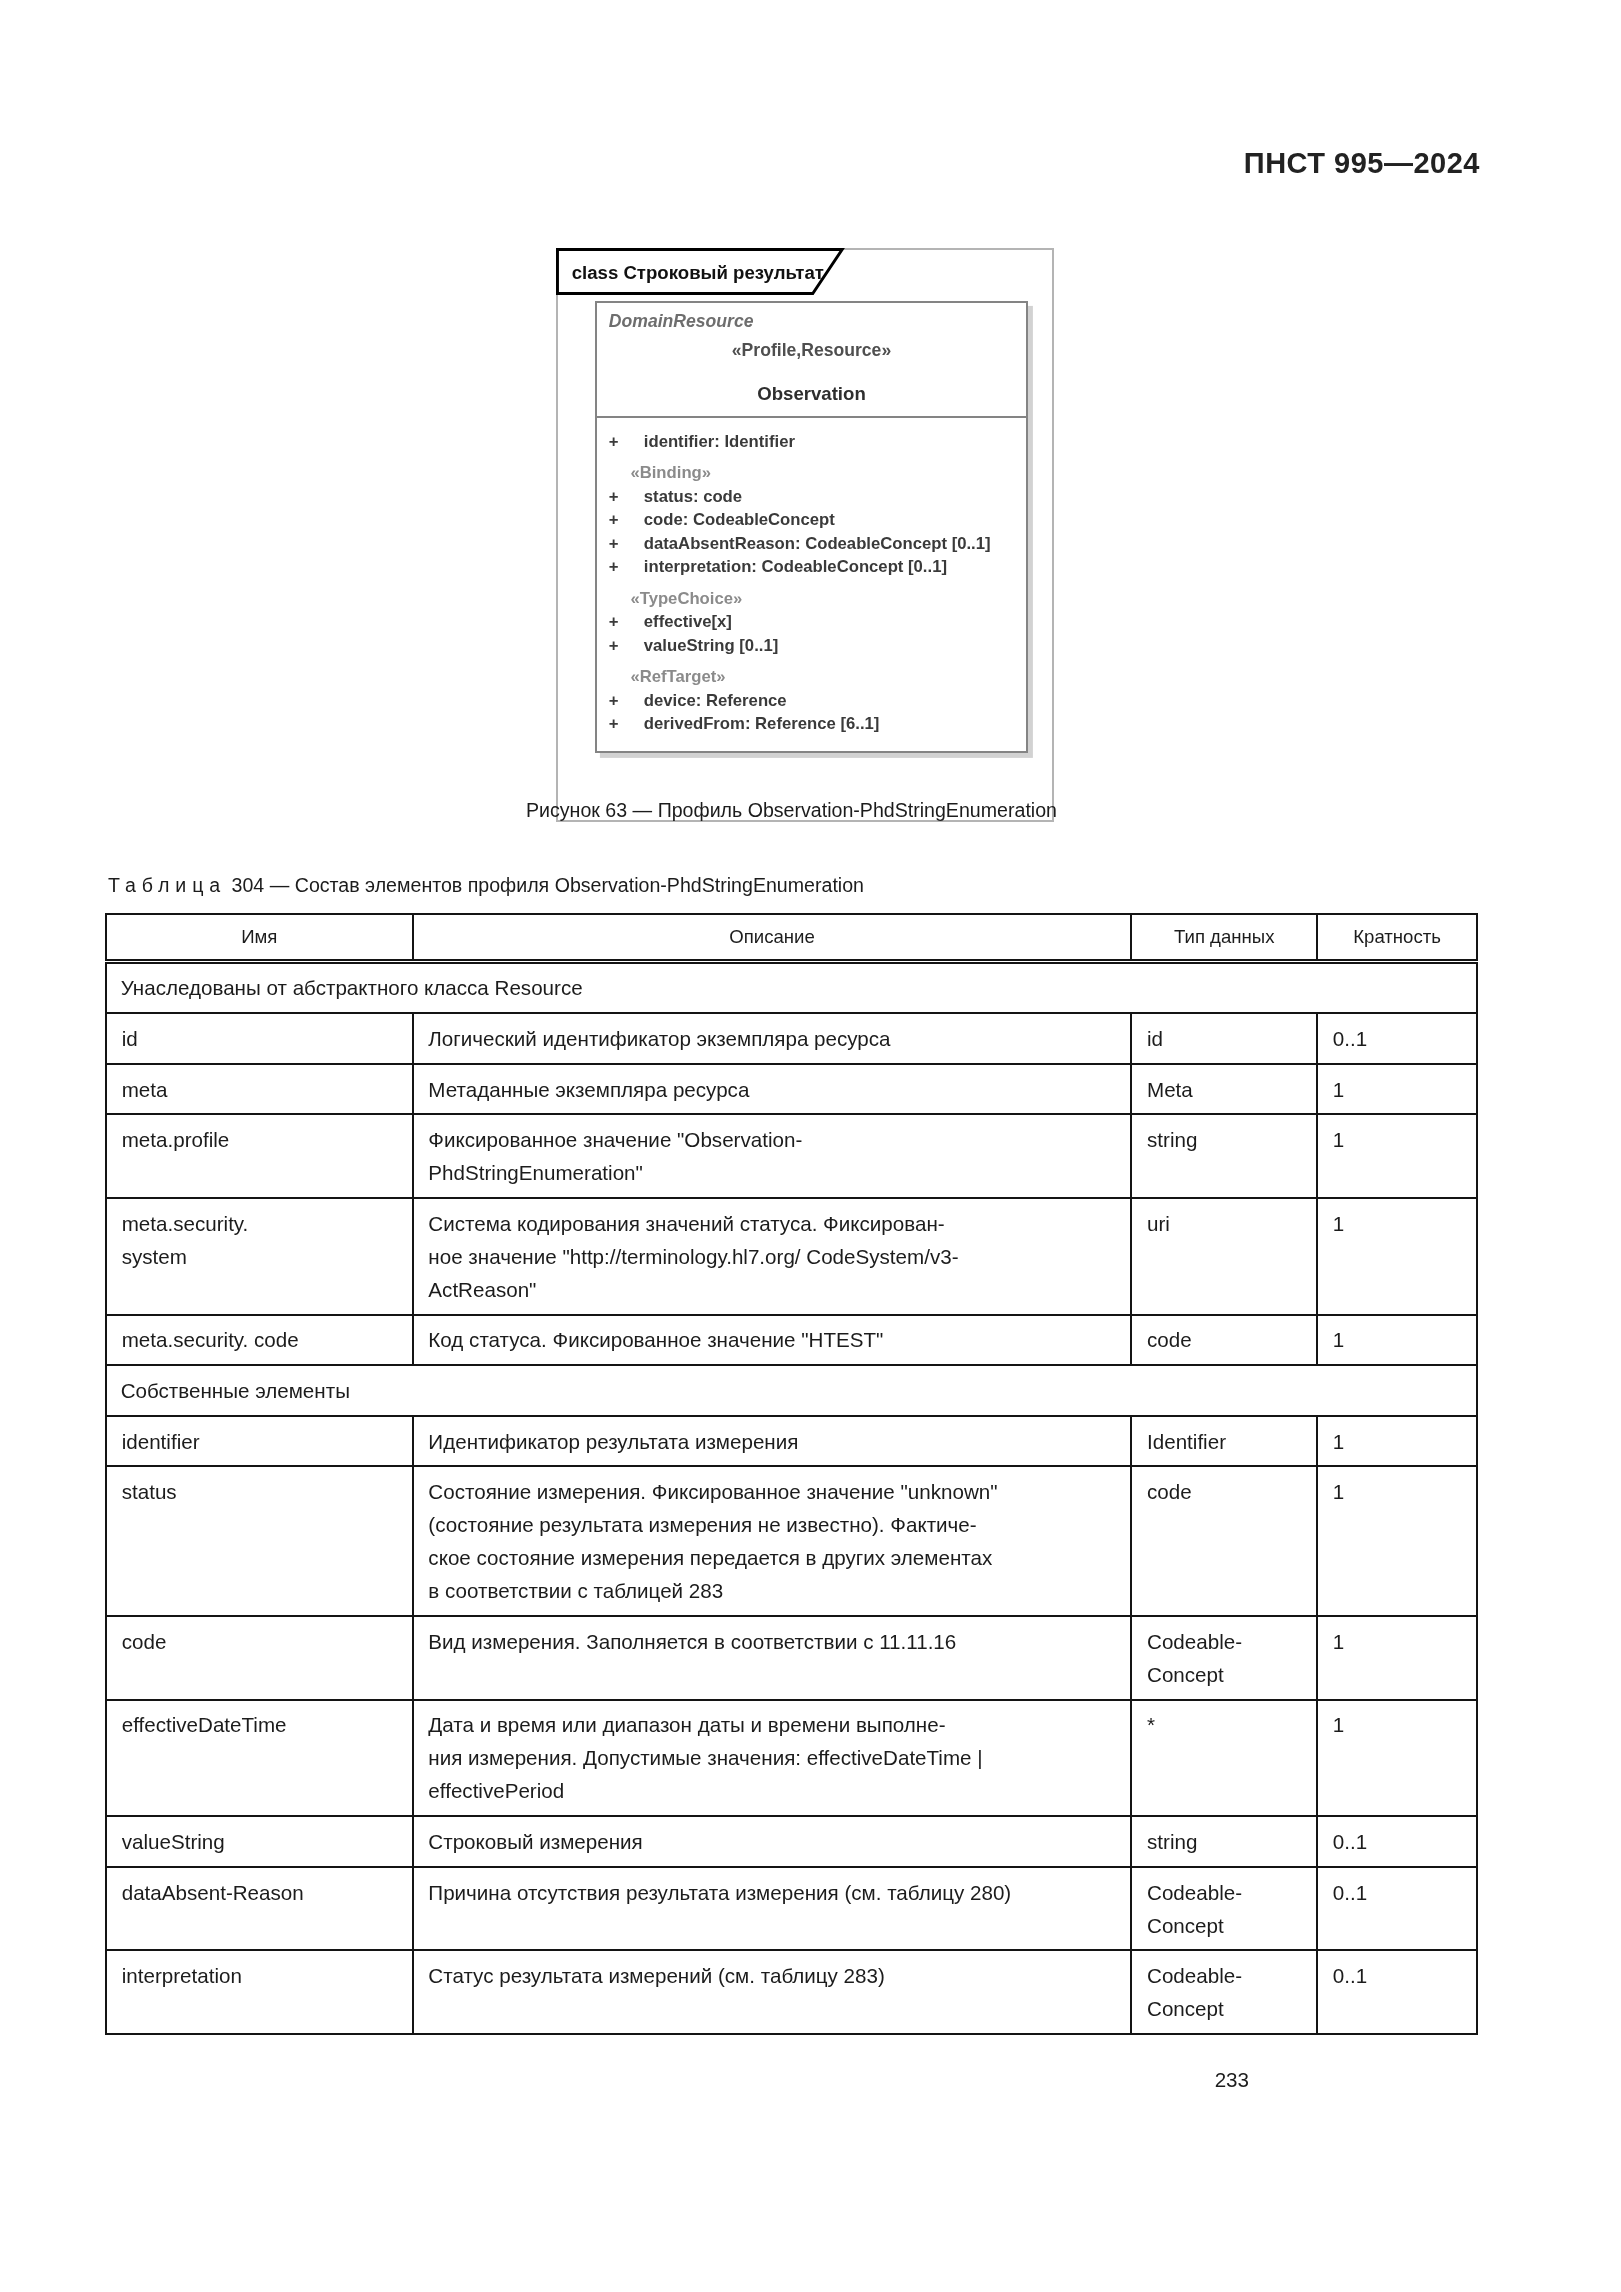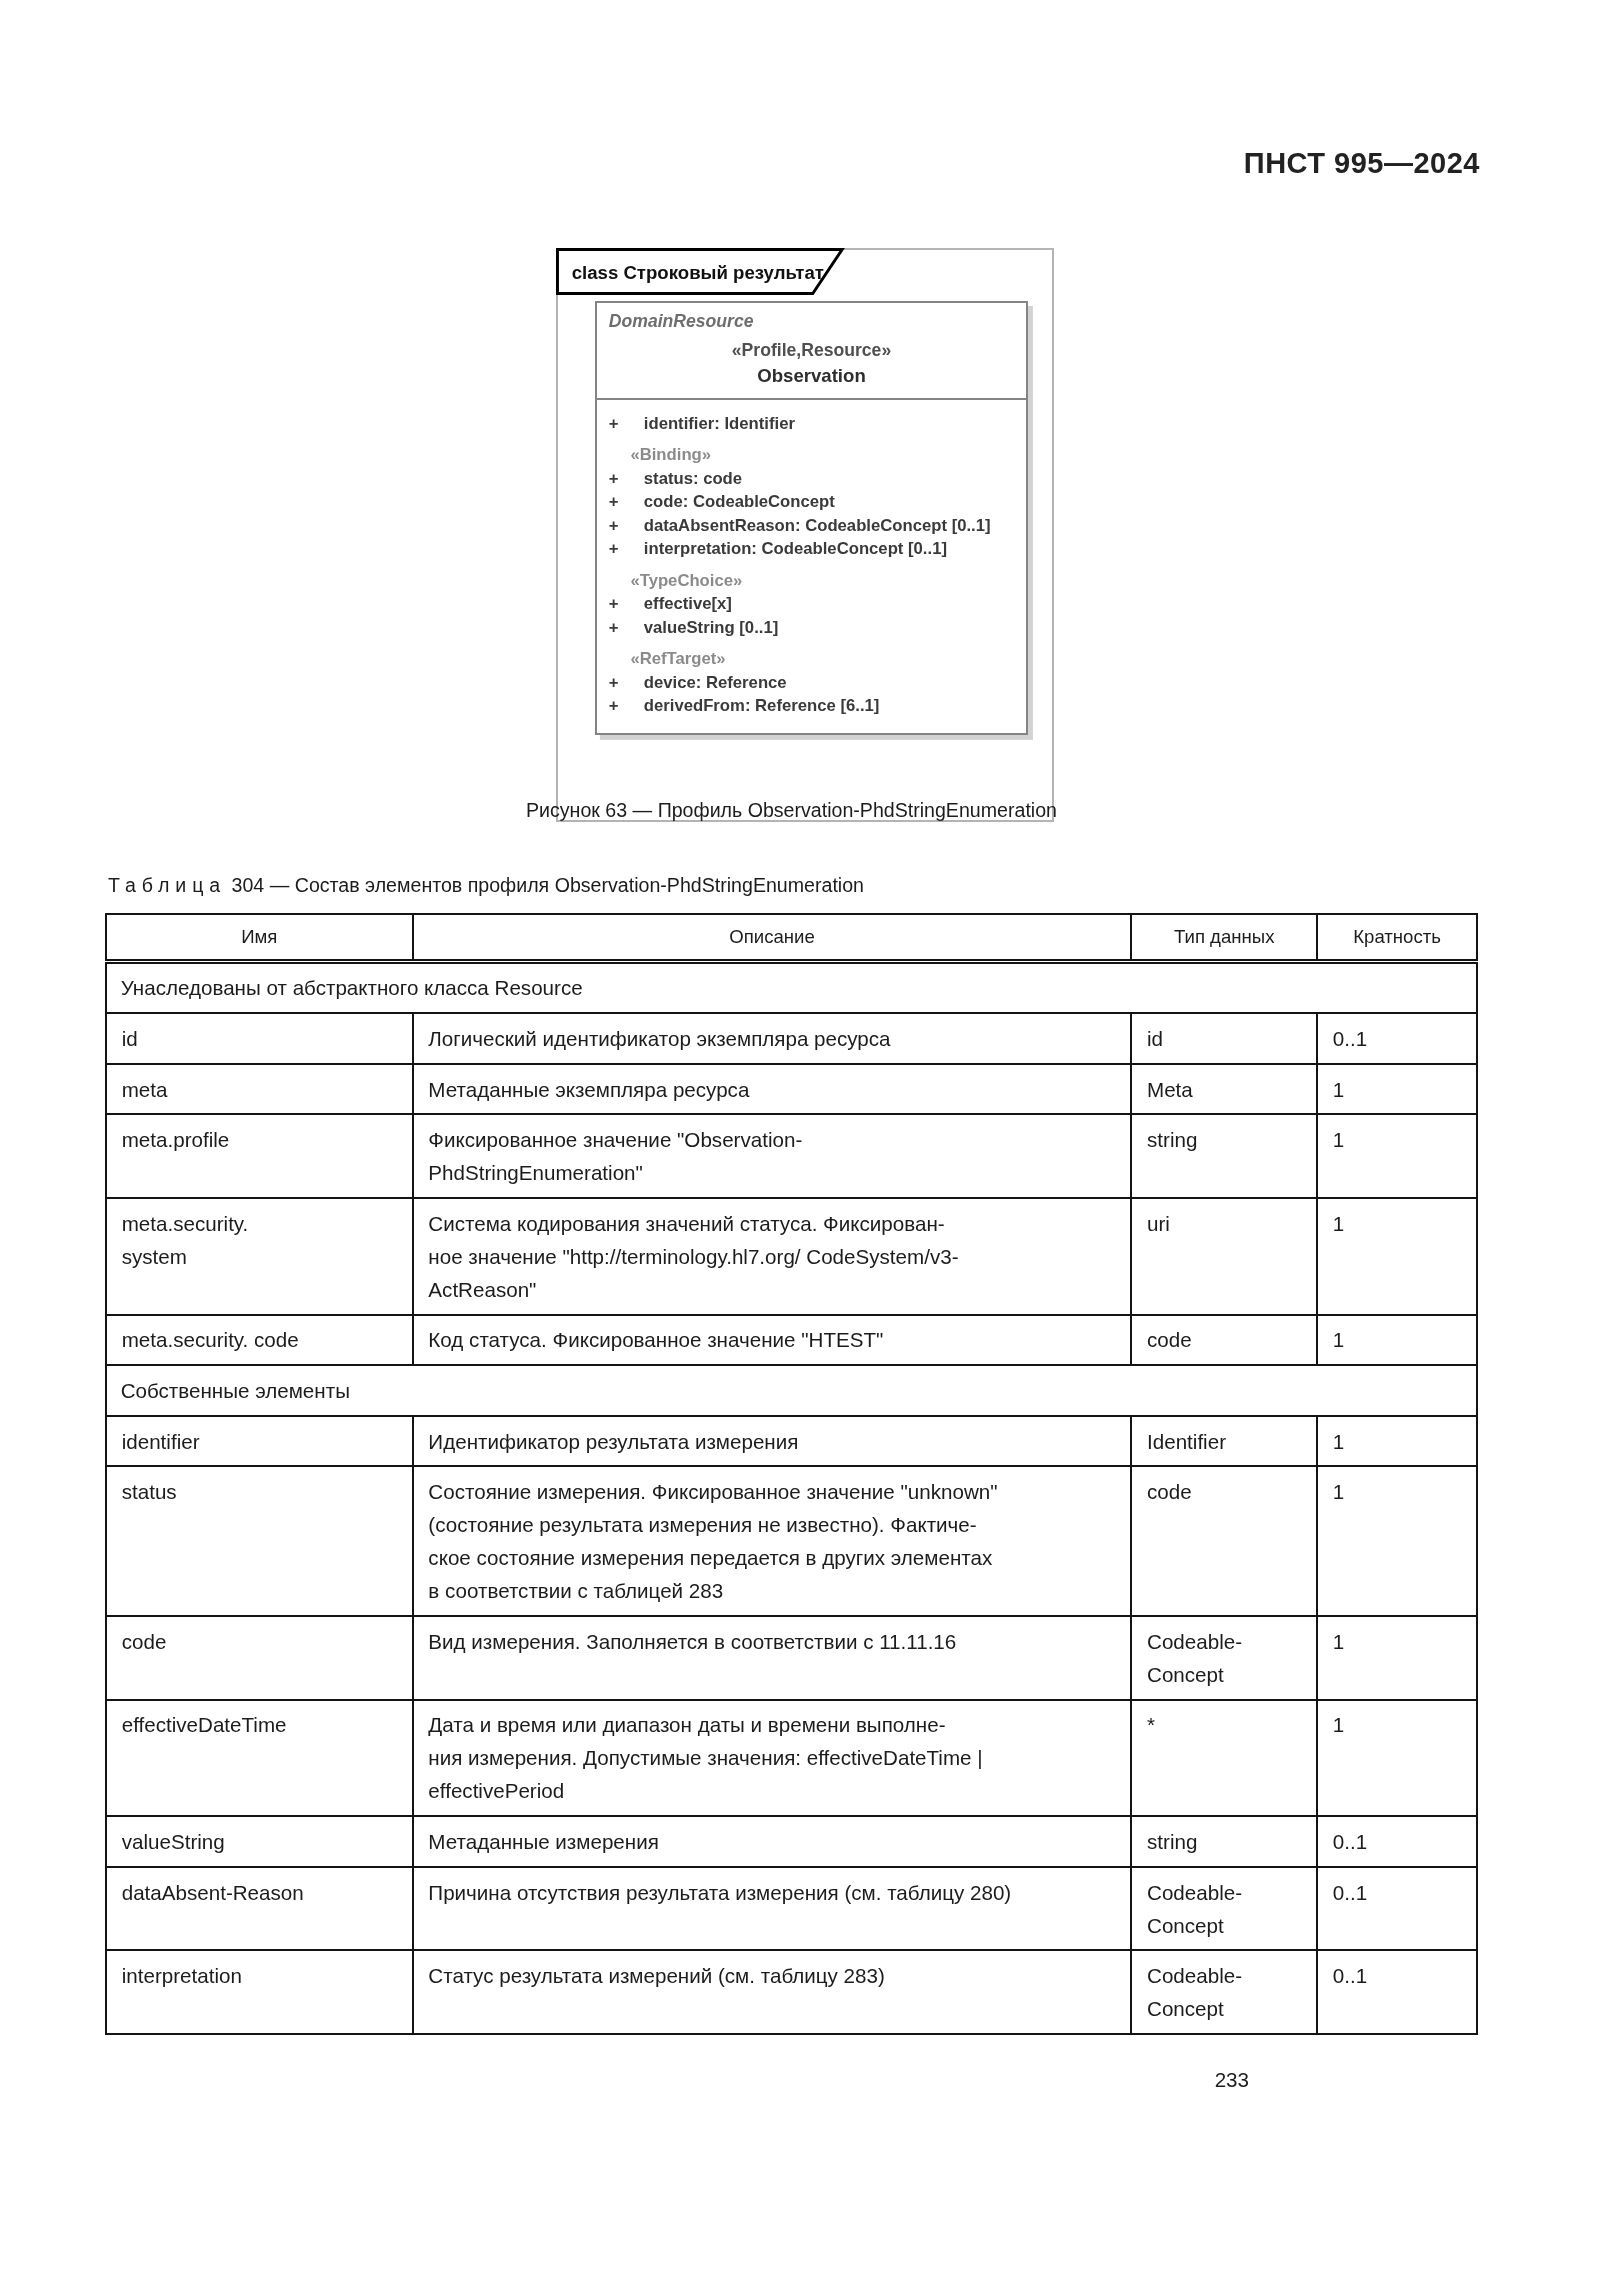--- a/index.html
+++ b/index.html
@@ -22,21 +22,21 @@
   .diagram-tab text {
     font-family:"Liberation Sans", sans-serif; font-size:19px; font-weight:bold; fill:#111;
   }
   .class-box {
     position:absolute; left:37px; top:51px; width:433px;
     background:#fff; border:2px solid #848484; box-shadow:4.9px 4.9px 0 0 #d2d2d2;
   }
   .class-head { padding:7.8px 11.8px 11.8px; }
   .superclass { text-align:left; font-style:italic; font-weight:bold; color:#6e6e6e; font-size:17.6px; }
   .stereotype { text-align:center; color:#4f4f4f; font-weight:bold; font-size:17.6px; margin-top:7.8px; }
-  .class-name { text-align:center; font-weight:bold; font-size:18.6px; color:#2e2e2e; margin-top:4px; }
+  .class-name { text-align:center; font-weight:bold; font-size:18.6px; color:#2e2e2e; margin-top:22px; }
   .members { border-top:2px solid #848484; padding:11.8px 7.8px 15.7px 11.8px; }
   .member { display:flex; font-size:16.7px; font-weight:bold; color:#3a3a3a; line-height:23.5px; }
   .member .plus { width:35px; flex:0 0 35px; }
   .member.group { padding-left:21.6px; color:#8b8b8b; margin-top:7.8px; }
   .member .mtext { white-space:pre; }
   
   .figure-caption {
     position:absolute; top:799px; left:105px; width:1373px;
     text-align:center; font-size:19.6px; color:#1c1c1c;
   }
@@ -222,21 +222,21 @@
         <tr>
     <td class="name">effectiveDateTime</td>
     <td class="desc">Дата и время или диапазон даты и времени выполне-
 ния измерения. Допустимые значения: effectiveDateTime |
 effectivePeriod</td>
     <td class="dtype">*</td>
     <td class="card">1</td>
   </tr>
         <tr>
     <td class="name">valueString</td>
-    <td class="desc">Метаданные измерения</td>
+    <td class="desc">Строковый измерения</td>
     <td class="dtype">string</td>
     <td class="card">0..1</td>
   </tr>
         <tr>
     <td class="name">dataAbsent-Reason</td>
     <td class="desc">Причина отсутствия результата измерения (см. таблицу 280)</td>
     <td class="dtype">Codeable-
 Concept</td>
     <td class="card">0..1</td>
   </tr>

